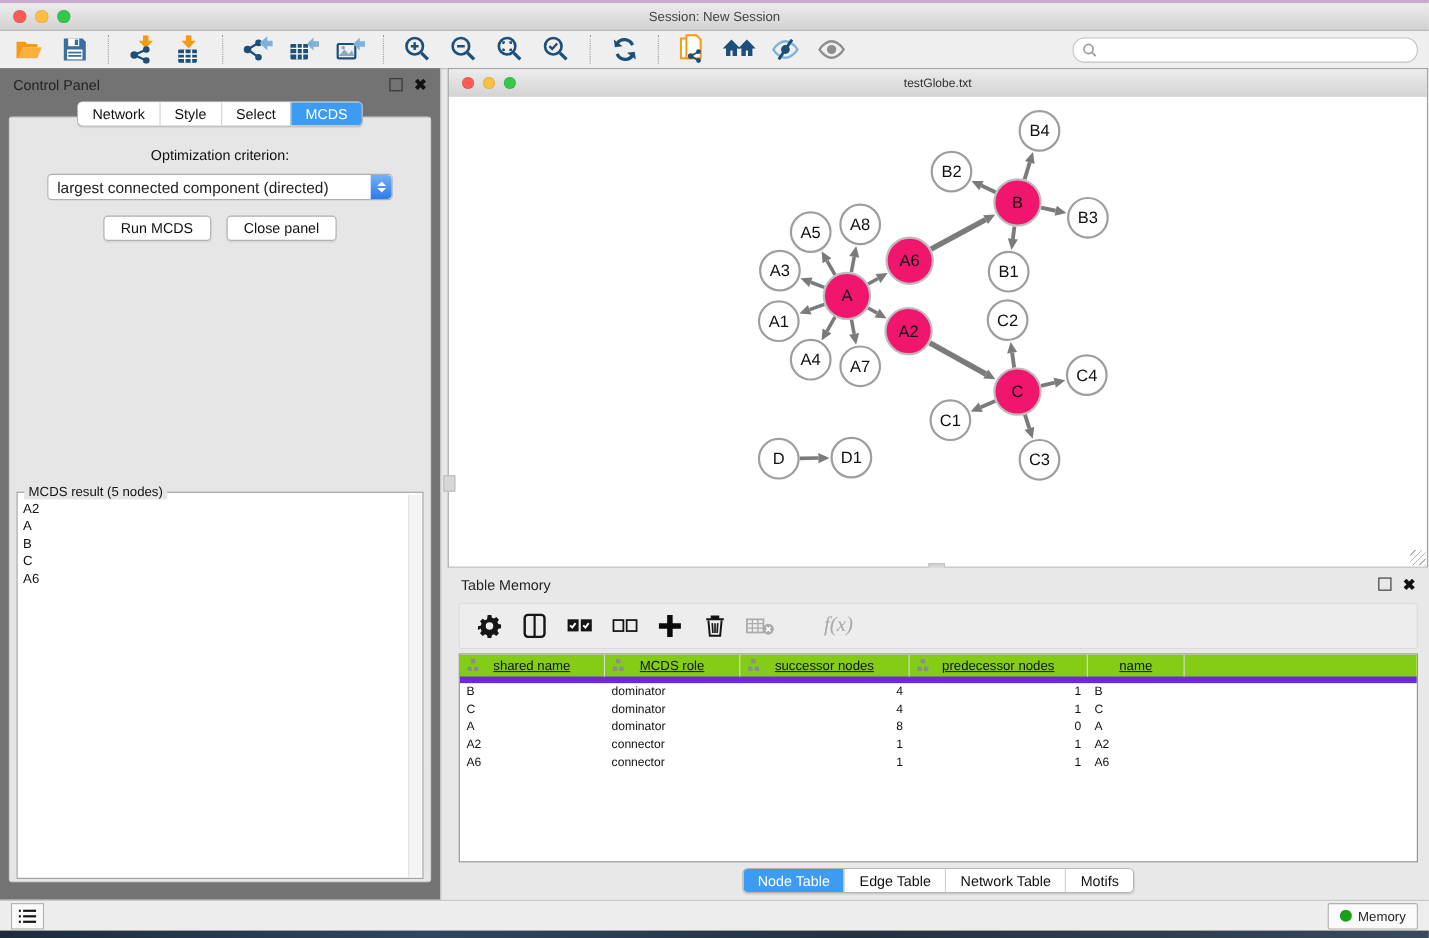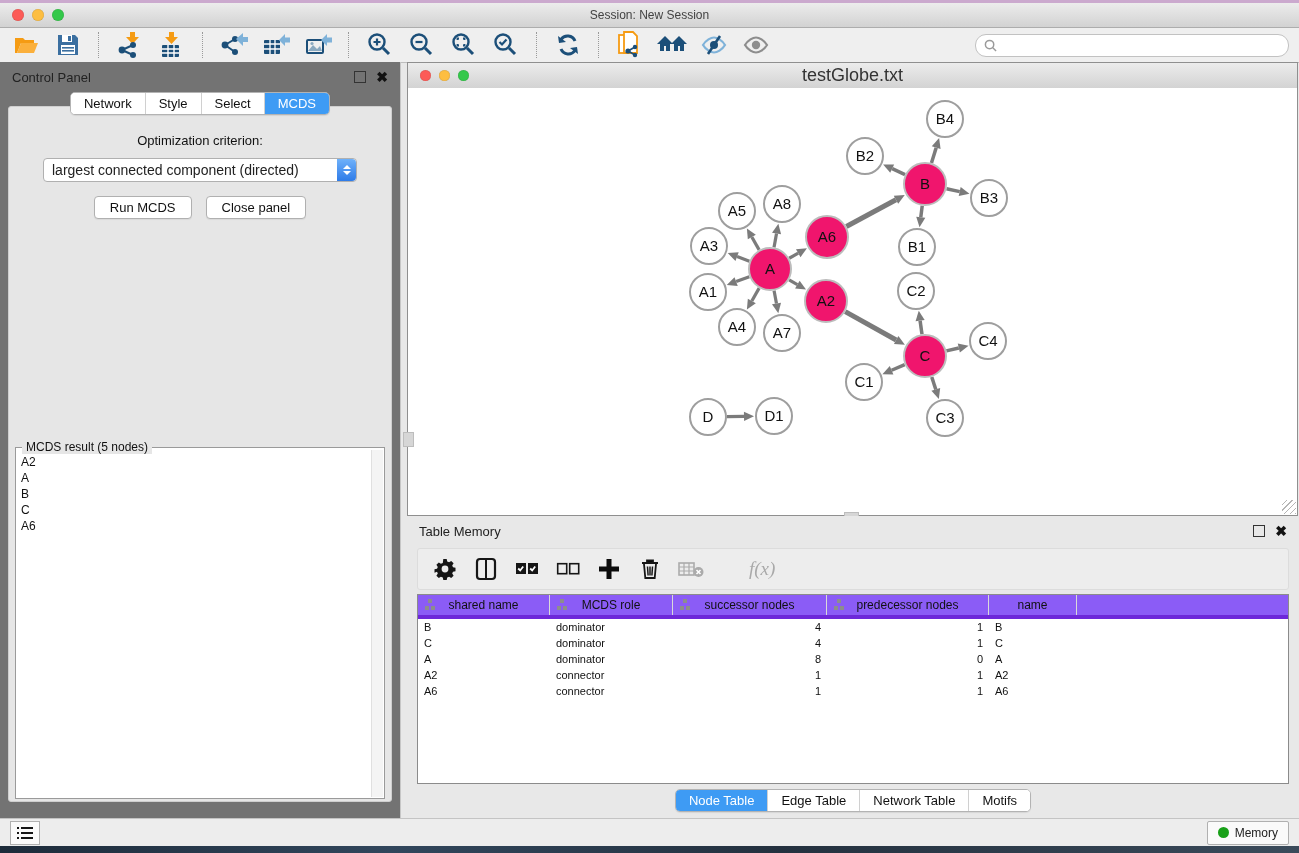--- a/index.html
+++ b/index.html
@@ -54,36 +54,36 @@
               border:1px solid #9a9a9a;background:#fff;}
   .result-legend{position:absolute;top:-8px;left:6px;background:#e6e6e6;padding:0 4px;font-size:12px;color:#111;}
   .result-list{position:absolute;left:1px;top:4px;bottom:1px;right:13px;overflow:hidden;
                font-size:12px;line-height:16px;padding:2px 4px;color:#111;}
   .result-scroll{position:absolute;top:2px;bottom:1px;right:1px;width:11px;background:#f4f4f4;border-left:1px solid #e0e0e0;}
   
   .net-frame{position:absolute;left:407px;top:62px;width:891px;height:454px;
              border:1px solid #8f8f8f;background:#fff;box-sizing:border-box;}
   .net-title{height:25px;background:linear-gradient(#ececec,#d3d3d3);border-bottom:1px solid #a9a9a9;
              position:relative;display:flex;align-items:center;justify-content:center;}
-  .net-title .t{font-size:18px;color:#333;}
+  .net-title .t{font-size:11px;color:#333;}
   .net-title .lights .light{width:11px;height:11px;}
   .net-canvas{position:absolute;left:0;top:25px;right:0;bottom:0;overflow:hidden;background:#fff;}
   .resize-grip{position:absolute;right:1px;bottom:1px;width:14px;height:14px;
     background:repeating-linear-gradient(135deg,transparent 0 3px,#b5b5b5 3px 4px);cursor:nwse-resize;}
   .grip-left{position:absolute;left:403px;top:432px;width:9px;height:13px;background:#d6d6d6;border:1px solid #bdbdbd;}
   .grip-bottom{position:absolute;left:844px;top:512px;width:13px;height:8px;background:#d6d6d6;border:1px solid #bdbdbd;}
   
   .table-panel{position:absolute;left:407px;top:516px;width:892px;height:302px;background:#e8e8e8;}
   .tp-toolbar{position:absolute;left:10px;top:32px;width:872px;height:42px;background:#ededed;
               border:1px solid #dcdcdc;border-radius:3px;display:flex;align-items:center;gap:15px;padding:0 14px;box-sizing:border-box;}
   .tp-toolbar .tbtn{width:26px;height:26px;}
   .fx{font-family:"Liberation Serif",serif;font-style:italic;font-size:19px;color:#a9a9a9;margin-left:30px;}
   .data-table{position:absolute;left:10px;top:78px;width:872px;height:190px;background:#fff;
               border:1px solid #8b8b8b;box-sizing:border-box;overflow:hidden;}
-  .dt-head{display:flex;height:20px;border-bottom:4px solid #6d28d9;background:#8b5cf6;}
+  .dt-head{display:flex;height:20px;border-bottom:6px solid #6d28d9;background:#84cc16;text-decoration:underline;}
   .dt-th{position:relative;font-size:12px;color:#111;display:flex;align-items:center;justify-content:center;
          border-right:1px solid #d9d9d9;box-sizing:border-box;cursor:pointer;}
   .tree-icon{position:absolute;left:6px;top:4px;width:12px;height:11px;}
   .tree-icon::before{content:"";position:absolute;top:0;left:4px;width:4px;height:4px;background:#8d8d8d;}
   .tree-icon::after{content:"";position:absolute;bottom:0;left:1px;width:4px;height:4px;background:#8d8d8d;box-shadow:6px 0 0 #8d8d8d;}
   .dt-row{display:flex;height:16px;font-size:11px;color:#111;align-items:center;}
   .dt-td{box-sizing:border-box;padding:0 6px;white-space:nowrap;overflow:hidden;}
   .dt-td.num{text-align:right;}
   .tp-tabs{position:absolute;left:0;right:0;top:273px;display:flex;justify-content:center;}
   

